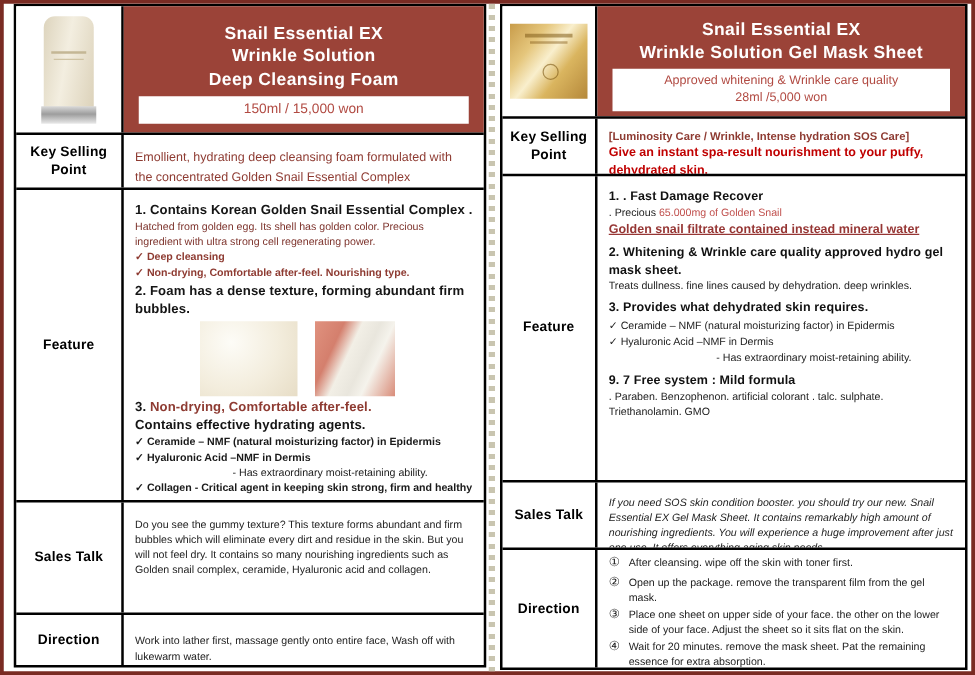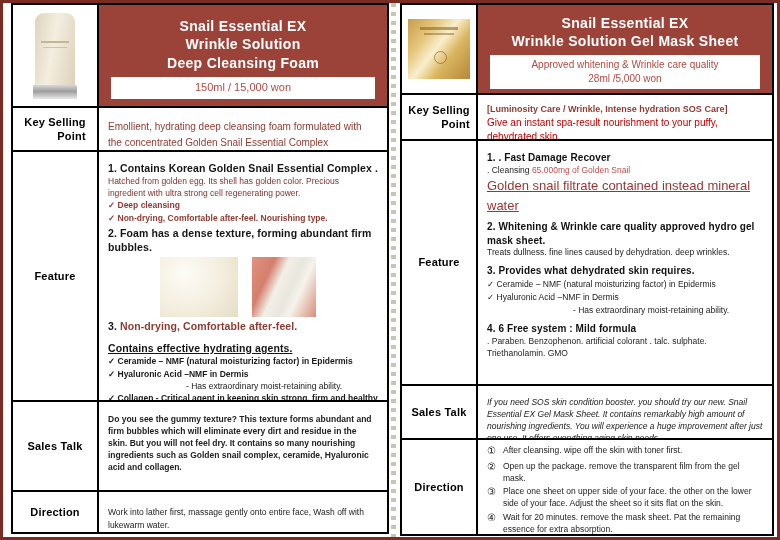--- a/index.html
+++ b/index.html
@@ -11,21 +11,21 @@
              background-image:repeating-linear-gradient(to bottom,#c9c5b0 0 4px,#ffffff 4px 9px); }
 
   
   .panel { position:absolute; background:#fff; border:2px solid #000; box-sizing:border-box;
            display:flex; flex-direction:column; }
   .panel.left  { left:8px;  top:0px; width:378px; height:531px; }
   .panel.right { left:397px; top:0px; width:374px; height:533px; }
 
   .row { display:flex; border-top:2px solid #000; min-height:0; box-sizing:border-box; }
   .row.first { border-top:none; }
-  .label-cell { flex:none; display:flex; align-items:center; justify-content:center; text-align:right;
+  .label-cell { flex:none; display:flex; align-items:center; justify-content:center; text-align:center;
                 font-weight:bold; font-size:11px; letter-spacing:.2px; border-right:2px solid #000;
                 white-space:pre-line; line-height:1.3; color:#000; }
   .left  .label-cell { width:84px; }
   .right .label-cell { width:74px; }
   .content-cell { flex:1 1 auto; min-width:0; padding:8px 9px; box-sizing:border-box; overflow:hidden; }
 
   
   .product-cell { flex:none; display:flex; align-items:center; justify-content:center;
                   border-right:2px solid #000; background:#fff; }
   .left  .product-cell { width:84px; }
@@ -55,32 +55,32 @@
   .l-desc { font-size:8.5px; color:#7d332c; line-height:1.4; }
   .l-check-red { font-size:8.5px; color:#8e3b32; font-weight:bold; line-height:1.5; }
   .l-check-dark { font-size:8.5px; color:#1a1a1a; font-weight:bold; line-height:1.45; }
   .l-indent { margin-left:78px; }
   .maroon { color:#8e3b32; }
   .foam-images { display:flex; gap:14px; margin:3px 0 3px 52px; }
   .foam1 { width:78px; height:60px;
            background:radial-gradient(circle at 32% 28%, #fdfcf7, #f3eddd 55%, #e7ddc6 100%); }
   .foam2 { width:64px; height:60px;
            background:linear-gradient(115deg,#e0927f 0%,#d47f6d 26%,#f2efe6 42%,#e9e6dd 58%,#f5f3ec 70%,#d98c79 100%); }
-  .l-sales { font-size:8.5px; color:#222; line-height:1.4; padding-top:4px;font-weight:bold; }
+  .l-sales { font-size:8.5px; color:#222; line-height:1.4; padding-top:4px; }
   .faint-img { width:62px; height:28px; margin:3px 0 0 60px; border-radius:50% / 45%;
                background:radial-gradient(ellipse at center,#ecease0 0%,#f6f5f0 60%,#ffffff 100%); }
   .l-direction { font-size:8.5px; color:#222; line-height:1.5; padding-top:6px; }
 
   
   .r-ksp-line1 { color:#8e3b32; font-weight:bold; font-size:9px;  line-height:1.4; }
-  .r-ksp-line2 { color:#c00000; font-weight:normal; font-size:10px; line-height:1.4; }
+  .r-ksp-line2 { color:#c00000; font-weight:bold; font-size:10px; line-height:1.4; }
   .r-title { font-weight:bold; font-size:10px; color:#111; line-height:1.35; margin-top:5px; letter-spacing:.1px; }
   .r-text  { font-size:8.5px; color:#222; line-height:1.4; }
   .r-red   { color:#c0504d; }
-  .r-underline { color:#963634; font-weight:normal; text-decoration:underline; font-size:13px; line-height:1.5; }
+  .r-underline { color:#963634; font-weight:bold; text-decoration:underline; font-size:10px; line-height:1.5; }
   .r-highlight { color:#c00000; font-weight:bold; font-size:9px; line-height:1.5; }
   .r-check { font-size:8.5px; color:#222; line-height:1.55; }
   .r-indent { margin-left:86px; }
   .r-sales { font-size:8.5px; color:#222; line-height:1.4; padding-top:3px;font-style:italic; }
   .steps { padding-top:4px; }
   .step { display:flex; gap:7px; font-size:8.5px; color:#222; line-height:1.45; margin-bottom:1px; }
   .step-num { flex:none; font-size:10px; }
 
   
   .tube { position:relative; width:44px; height:86px; }
@@ -144,21 +144,21 @@
           <span>Non-drying, Comfortable after-feel. Nourishing type.</span>
         </div>
         <div class="l-title">2. Foam has a dense texture, forming abundant firm bubbles.</div>
         <div class="foam-images">
           <div class="foam1"></div>
           <div class="foam2"></div>
         </div>
         <div class="l-title">
           <span>3.</span><span class="maroon"> Non-drying, Comfortable after-feel.</span>
         </div>
-        <div class="l-title" style="margin-top:8px;text-decoration:underline;">Contains effective hydrating agents.</div>
+        <div class="l-title" style="margin-top:0;">Contains effective hydrating agents.</div>
         <div class="l-check-dark">
           <span>✓</span>
           <span>Ceramide  – NMF (natural moisturizing factor) in Epidermis</span>
         </div>
         <div class="l-check-dark">
           <span>✓</span>
           <span>Hyaluronic Acid –NMF in Dermis</span>
         </div>
         <div class="l-check-dark l-indent" style="font-weight:normal;">-  Has extraordinary moist-retaining ability.</div>
         <div class="l-check-dark">
@@ -212,36 +212,36 @@
         <div class="r-ksp-line2">Give an instant spa-result nourishment to your puffy,</div>
         <div class="r-ksp-line2">dehydrated skin.</div>
       </div>
     </div>
 
     <div class="row feature-row">
       <div class="label-cell">Feature</div>
       <div class="content-cell">
         <div class="r-title" style="margin-top:2px;">1. .  Fast Damage Recover</div>
         <div class="r-text">
-          <span>. Cleansing </span><span class="r-red">65.000mg of Golden Snail</span>
+          <span>. Precious </span><span class="r-red">65.000mg of Golden Snail</span>
         </div>
         <div class="r-underline">Golden snail filtrate contained instead mineral water</div>
         <div class="r-title">2.  Whitening &amp; Wrinkle care quality approved hydro gel mask sheet.</div>
         <div class="r-text">Treats dullness. fine lines caused by dehydration. deep wrinkles.</div>
         <div class="r-title">3. Provides what dehydrated skin requires.</div>
         <div class="r-check">
           <span>✓</span>
           <span>Ceramide – NMF (natural moisturizing factor) in Epidermis</span>
         </div>
         <div class="r-check">
           <span>✓</span>
           <span>Hyaluronic Acid –NMF in Dermis</span>
         </div>
         <div class="r-check r-indent">-  Has extraordinary moist-retaining ability.</div>
-        <div class="r-title">4. 6 Free system : Mild formula</div>
+        <div class="r-title">9. 7 Free system : Mild formula</div>
         <div class="r-text">. Paraben. Benzophenon. artificial colorant . talc. sulphate.</div>
         <div class="r-text">Triethanolamin. GMO</div>
       </div>
     </div>
 
     <div class="row sales-row">
       <div class="label-cell">Sales Talk</div>
       <div class="content-cell">
         <div class="r-sales">If you need SOS skin condition booster. you should try our new. Snail Essential EX Gel Mask Sheet. It contains remarkably high amount of nourishing ingredients. You will experience a huge improvement after just one use. It offers everything aging skin needs.</div>
       </div>

